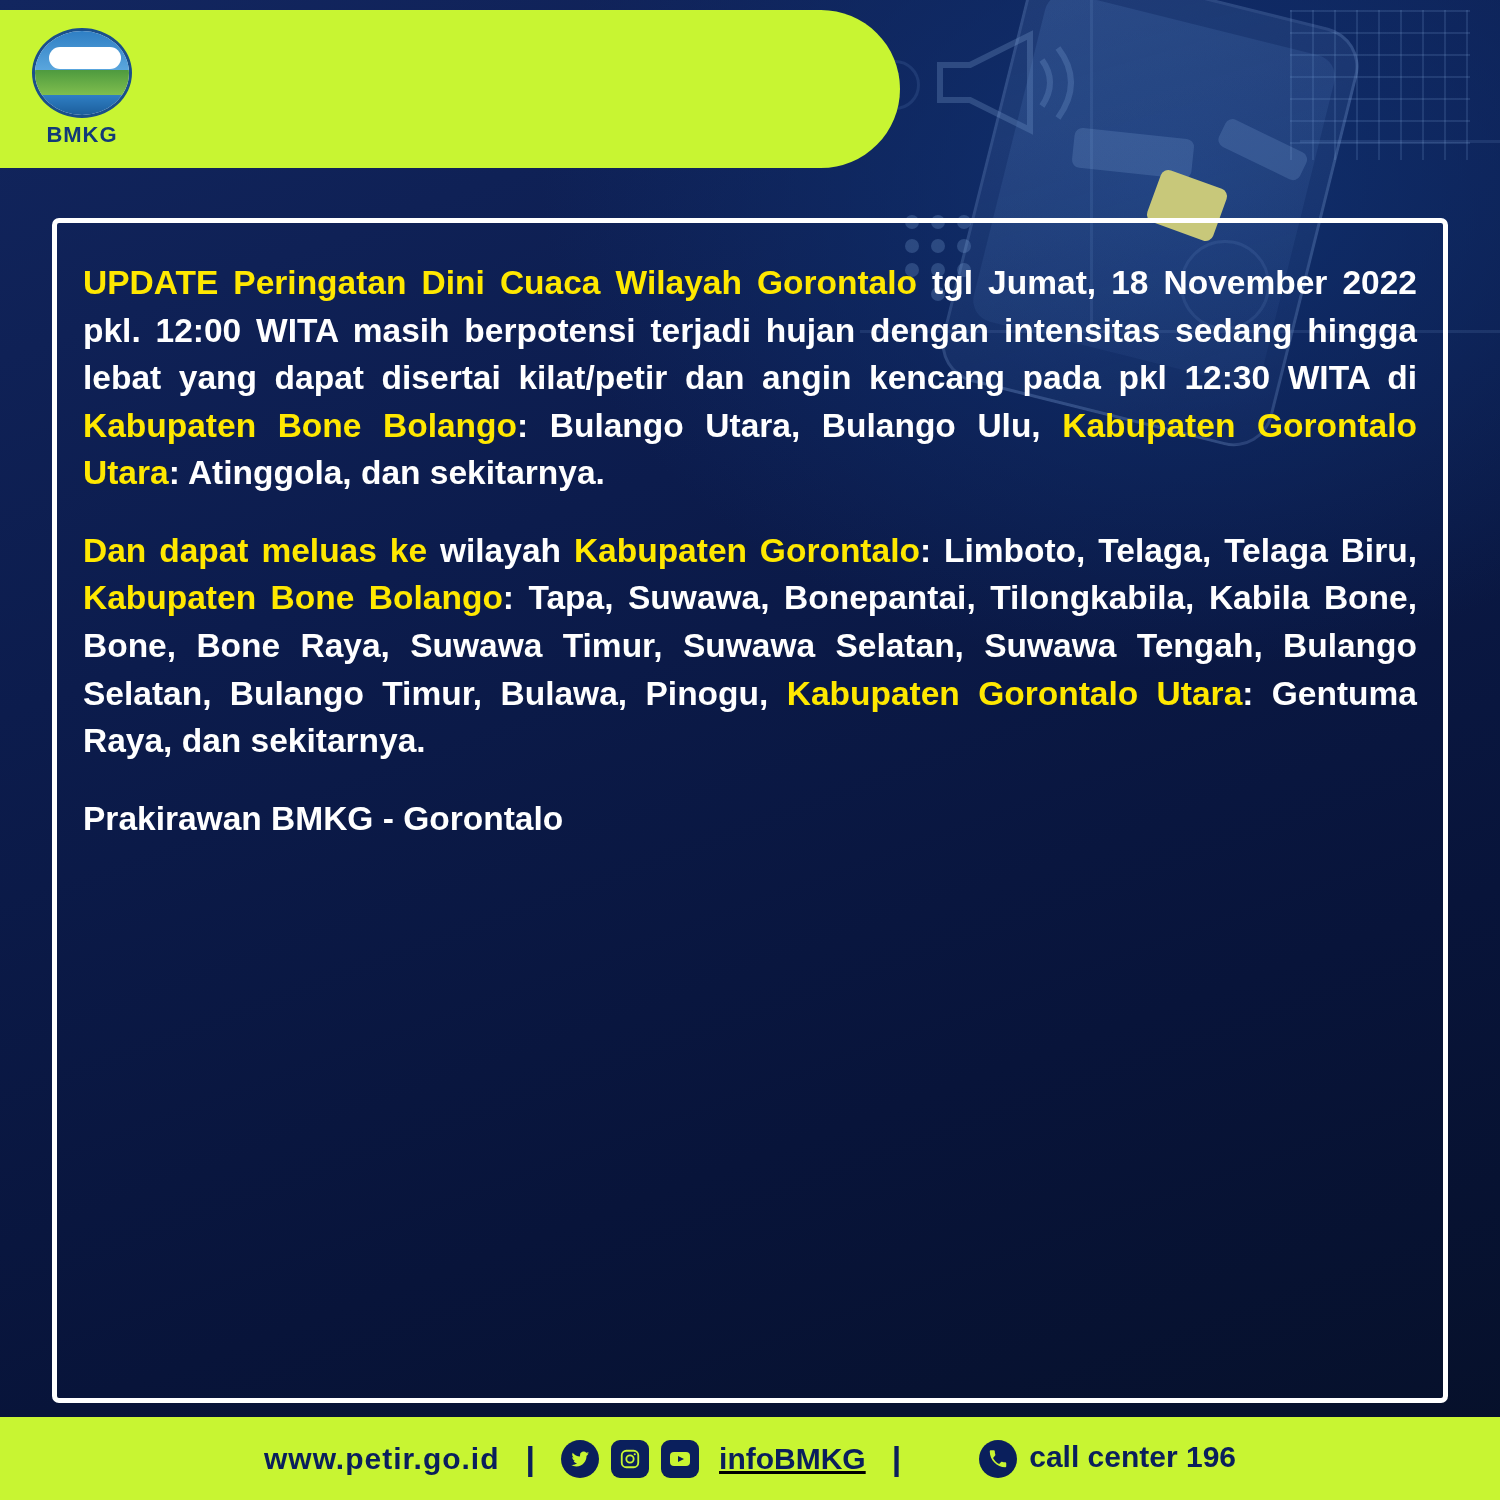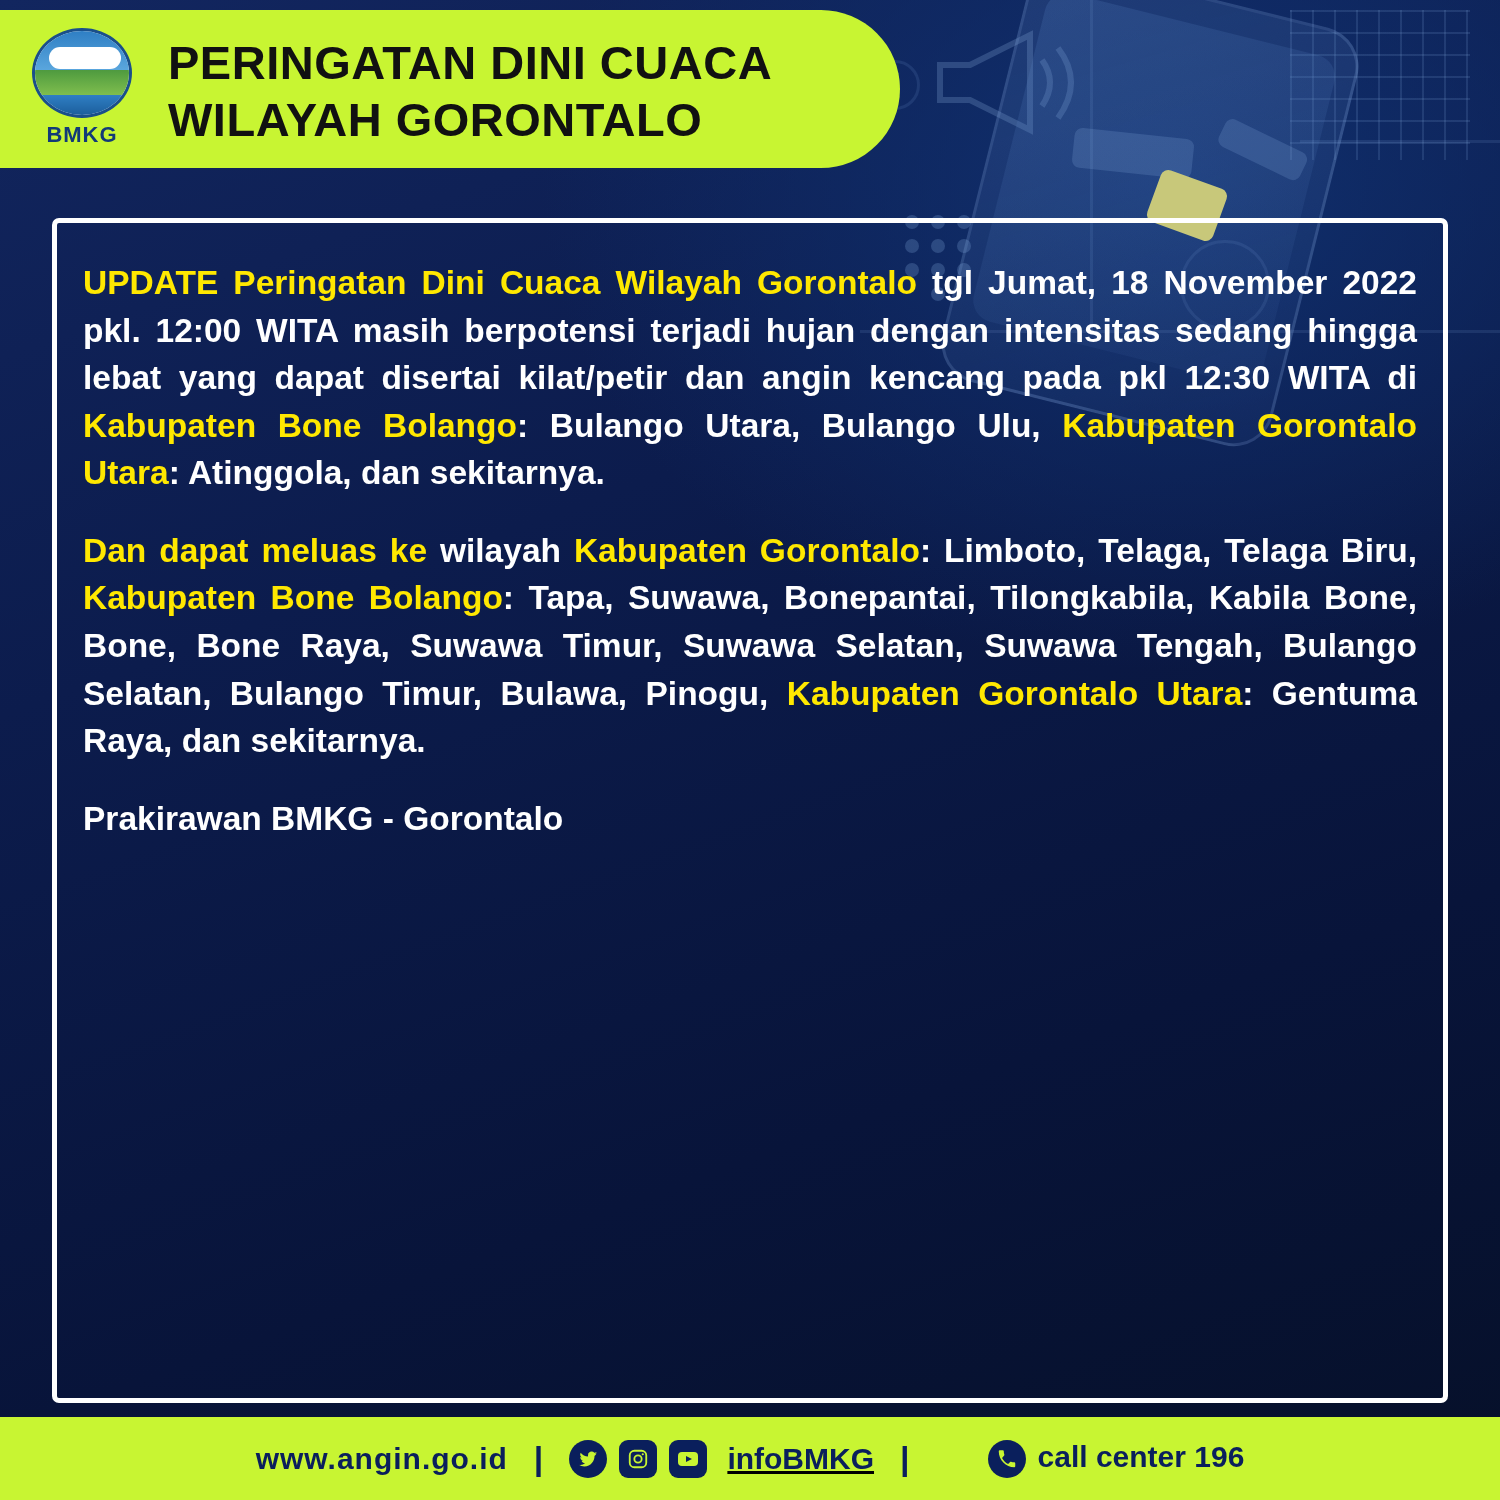--- a/index.html
+++ b/index.html
@@ -222,41 +222,37 @@
     <div class="header-pill"></div>
     <div class="logo-wrap">
       <div class="logo-circle">
         <div class="logo-sky"></div>
         <div class="logo-land"></div>
         <div class="logo-sea"></div>
         <div class="logo-cloud"></div>
       </div>
       <div class="logo-text">BMKG</div>
     </div>
-    <div class="header-title">
-      <span class="line">PERINGATAN DINI CUACA</span>
-      <span class="line">WILAYAH GORONTALO</span>
-    </div>
   </div>
 
   <div class="card">
     <div class="card-inner">
 
       <p class="para"><span class="hl">UPDATE Peringatan Dini Cuaca Wilayah Gorontalo</span><span class="plain"> tgl Jumat, 18 November 2022 pkl. 12:00 WITA masih berpotensi terjadi hujan dengan intensitas sedang hingga lebat yang dapat disertai kilat/petir dan angin kencang pada pkl 12:30 WITA di </span><span class="hl">Kabupaten Bone Bolango</span><span class="plain">: Bulango Utara, Bulango Ulu, </span><span class="hl">Kabupaten Gorontalo Utara</span><span class="plain">: Atinggola, dan sekitarnya.</span></p>
 
       <p class="para"><span class="hl">Dan dapat meluas ke</span><span class="plain"> wilayah </span><span class="hl">Kabupaten Gorontalo</span><span class="plain">: Limboto, Telaga, Telaga Biru, </span><span class="hl">Kabupaten Bone Bolango</span><span class="plain">: Tapa, Suwawa, Bonepantai, Tilongkabila, Kabila Bone, Bone, Bone Raya, Suwawa Timur, Suwawa Selatan, Suwawa Tengah, Bulango Selatan, Bulango Timur, Bulawa, Pinogu, </span><span class="hl">Kabupaten Gorontalo Utara</span><span class="plain">: Gentuma Raya, dan sekitarnya.</span></p>
 
 
       <p class="para">Prakirawan BMKG - Gorontalo</p>
 
     </div>
   </div>
 
   <div class="footer">
-    <div class="footer-web">www.angin.go.id</div>
+    <div class="footer-web">www.petir.go.id</div>
     <div class="footer-sep">|</div>
     <div class="social-group">
       <div class="sicon round">
         <svg viewBox="0 0 24 24" width="22" height="22" fill="#c8f532">
             <path d="M22 5.9c-.7.3-1.5.5-2.3.6.8-.5 1.4-1.3 1.7-2.2-.8.5-1.6.8-2.5 1A3.9 3.9 0 0 0 12 8.3c0 .3 0 .6.1.9-3.3-.2-6.2-1.7-8.1-4.1-.3.6-.5 1.3-.5 2 0 1.4.7 2.6 1.8 3.3-.7 0-1.3-.2-1.8-.5 0 2 1.4 3.6 3.2 4-.3.1-.7.1-1 .1-.2 0-.5 0-.7-.1.5 1.6 2 2.8 3.8 2.8A7.9 7.9 0 0 1 2 18.4a11 11 0 0 0 6 1.8c7.2 0 11.1-6 11.1-11.1v-.5c.8-.6 1.4-1.3 1.9-2.1z"></path>
           </svg>
       </div>
       <div class="sicon">
         <svg viewBox="0 0 24 24" width="22" height="22" fill="none" stroke="#c8f532" stroke-width="2">
             <rect x="3" y="3" width="18" height="18" rx="5"></rect>

